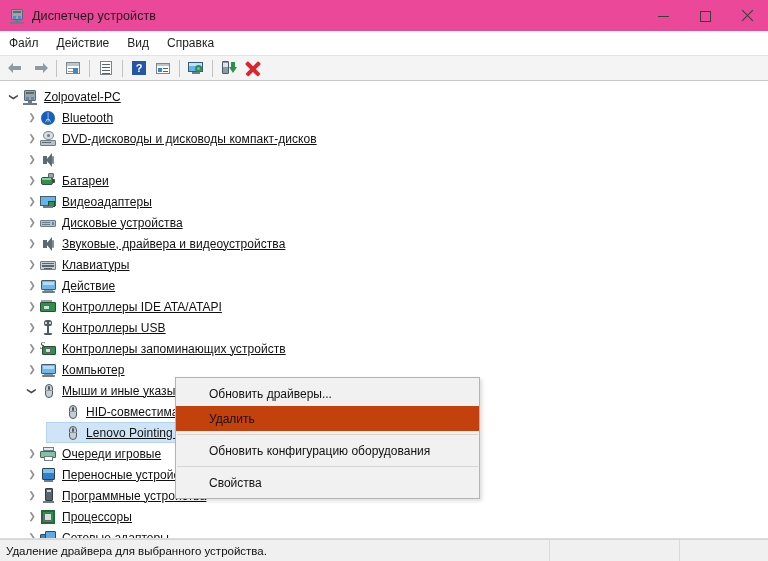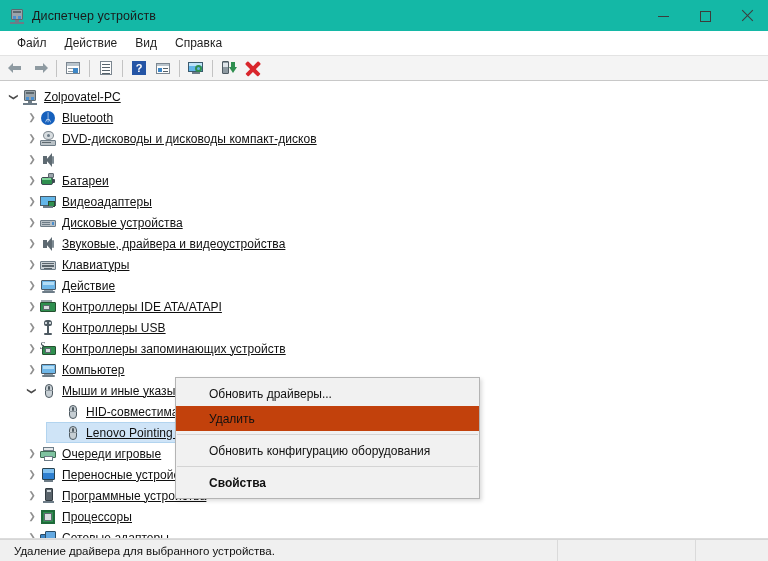--- a/index.html
+++ b/index.html
@@ -18,21 +18,21 @@
     width: 768px; height: 561px;
     background: #ffffff;
     display: flex;
     flex-direction: column;
   }
 
   
   .titlebar {
     height: 32px;
     flex: 0 0 32px;
-    background: #14b8a6;
+    background: #ec4899;
     display: flex;
     align-items: center;
     position: relative;
     border-bottom: 1px solid #ffffff;
   }
   .titlebar-icon {
     width: 16px; height: 16px;
     margin-left: 9px;
     margin-right: 7px;
     position: relative;
@@ -73,21 +73,20 @@
   .glyph-close::before { transform: rotate(45deg); }
   .glyph-close::after  { transform: rotate(-45deg); }
 
   
   .menubar {
     height: 23px;
     flex: 0 0 23px;
     background: #ffffff;
     display: flex;
     align-items: center;
-    padding-left: 8px;
   }
   .menubar-item {
     font-size: 12px;
     color: #1f1f1f;
     padding: 2px 9px 3px 9px;
     cursor: default;
     white-space: nowrap;
   }
 
   
@@ -374,21 +373,21 @@
     align-items: center;
     padding-left: 33px;
     font-size: 12px;
     color: #111111;
     cursor: default;
     white-space: nowrap;
   }
   .ctx-item.highlight {
     background: #c2410c;
   }
-  .ctx-item.bold { font-weight: bold; }
+  .ctx-item.bold { font-weight: normal; }
   .ctx-sep {
     height: 1px;
     background: #d4d4d4;
     margin: 3px 1px 3px 1px;
   }
 
   
   .statusbar {
     height: 22px;
     flex: 0 0 22px;
@@ -399,21 +398,20 @@
     position: relative;
   }
   .status-cell {
     height: 22px;
     display: flex; align-items: center;
     font-size: 11.5px;
     color: #101010;
     padding-left: 6px;
     white-space: nowrap;
     overflow: hidden;
-    margin-left: 8px;
   }
   .status-cell.c1 { width: 550px; border-right: 1px solid #dadada; }
   .status-cell.c2 { width: 130px; border-right: 1px solid #dadada; }
   .status-cell.c3 { flex: 1 1 auto; }
 </style>
 </head>
 <body>
 
 <div id="app">
 

